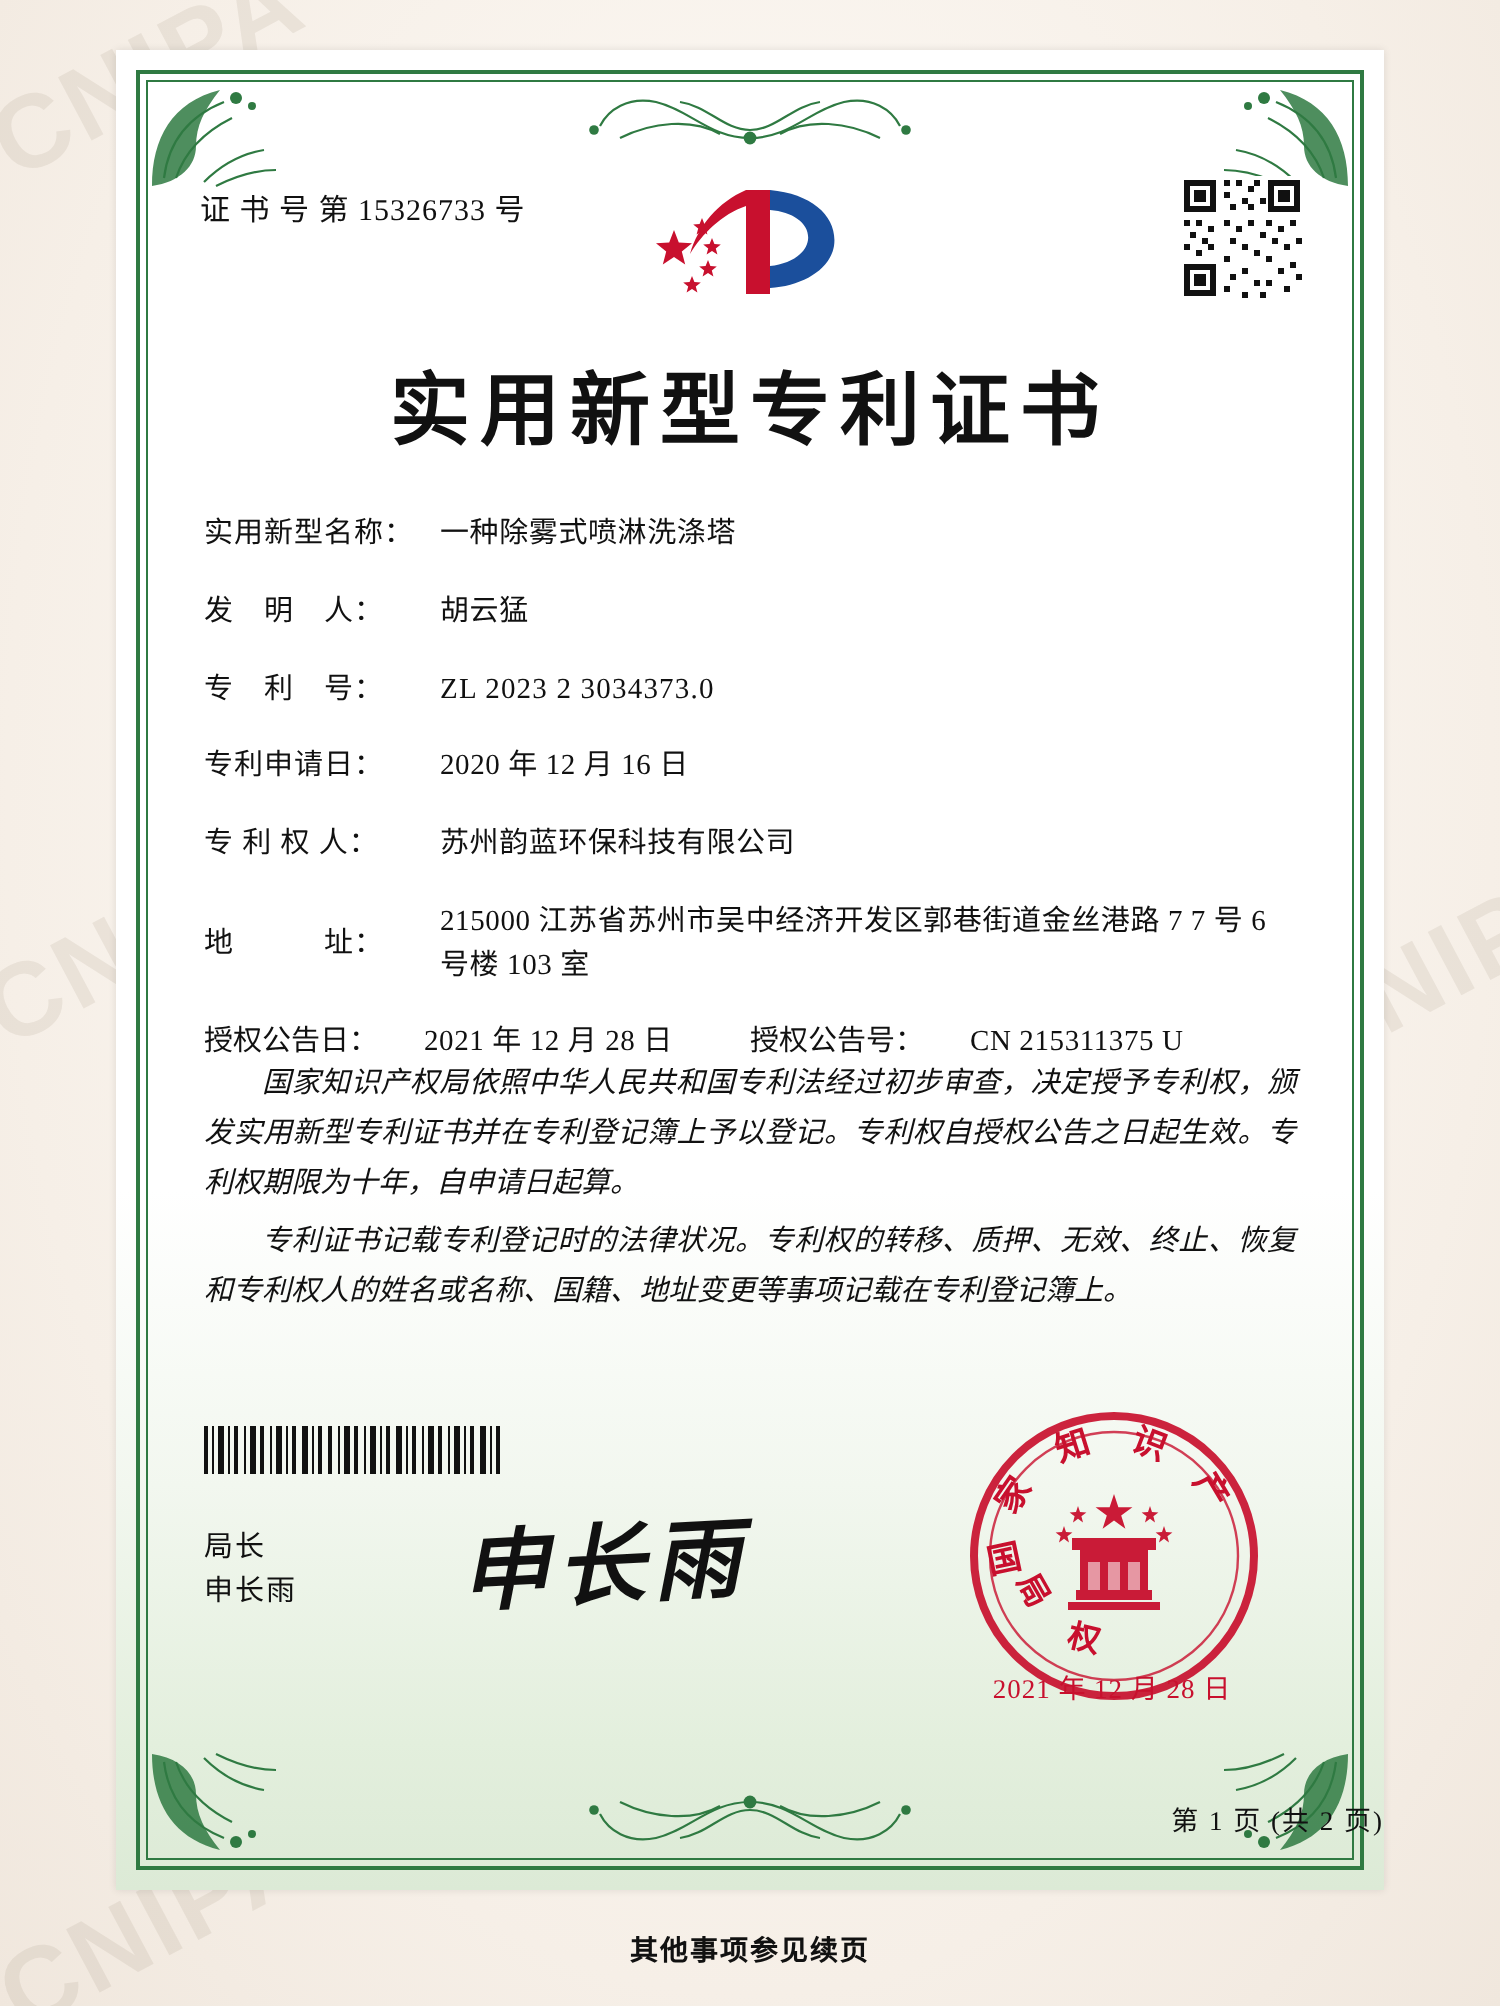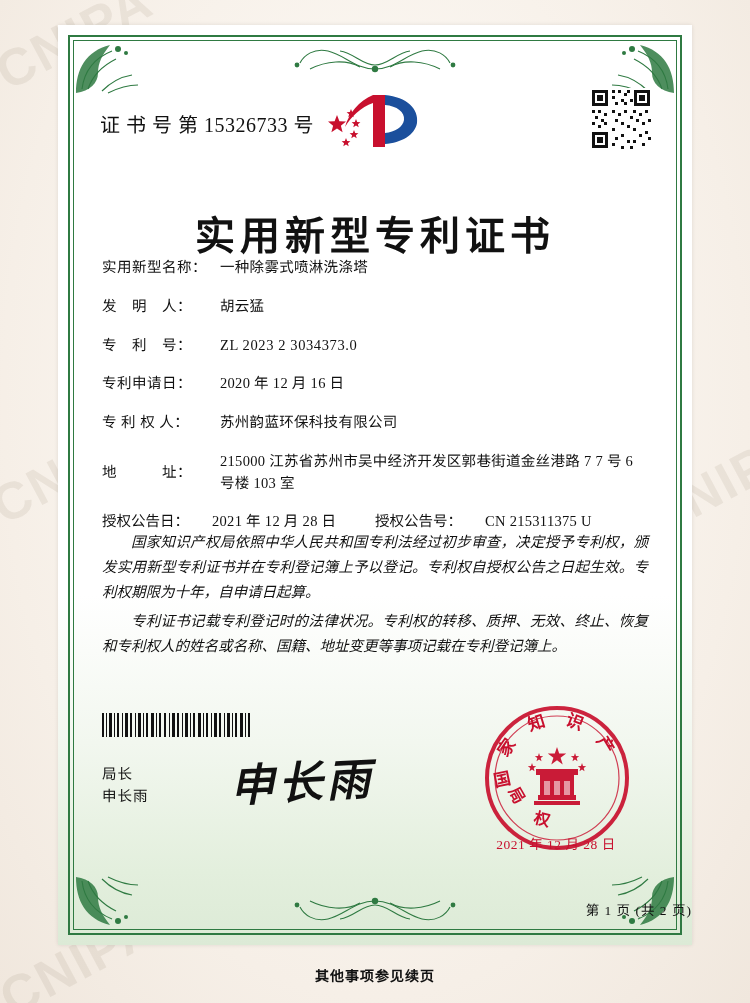--- a/index.html
+++ b/index.html
@@ -88,22 +88,22 @@
     width: 250px;
     height: 34px;
     color: #2f7a42;
   }
   .bot-orn svg { width: 100%; height: 100%; display:block; }
 
   
   .cert-no {
     position: absolute;
     left: 42px;
-    top: 84px;
-    font-size: 20px;
+    top: 68px;
+    font-size: 15px;
     color: #111;
     letter-spacing: 0.5px;
   }
   .logo {
     position: absolute;
     left: 50%;
     top: 62px;
     transform: translateX(-50%);
     width: 120px;
     height: 68px;
@@ -122,21 +122,20 @@
   .title {
     position: absolute;
     left: 0; right: 0;
     top: 148px;
     text-align: center;
     font-size: 40px;
     font-weight: bold;
     letter-spacing: 5px;
     color: #111;
     font-family: "DejaVu Serif", "Liberation Serif", serif;
-    margin-top: 31px;
   }
 
   
   .fields {
     position: absolute;
     left: 44px;
     top: 232px;
     right: 44px;
     font-size: 14.5px;
     color: #111;

